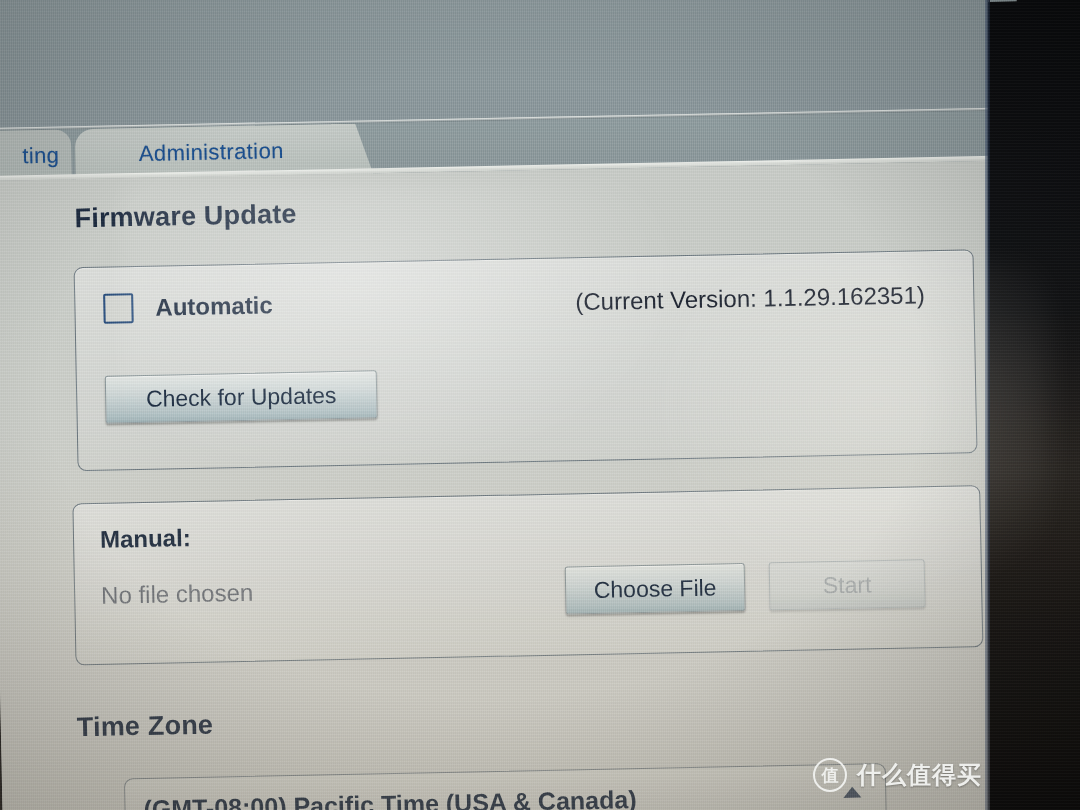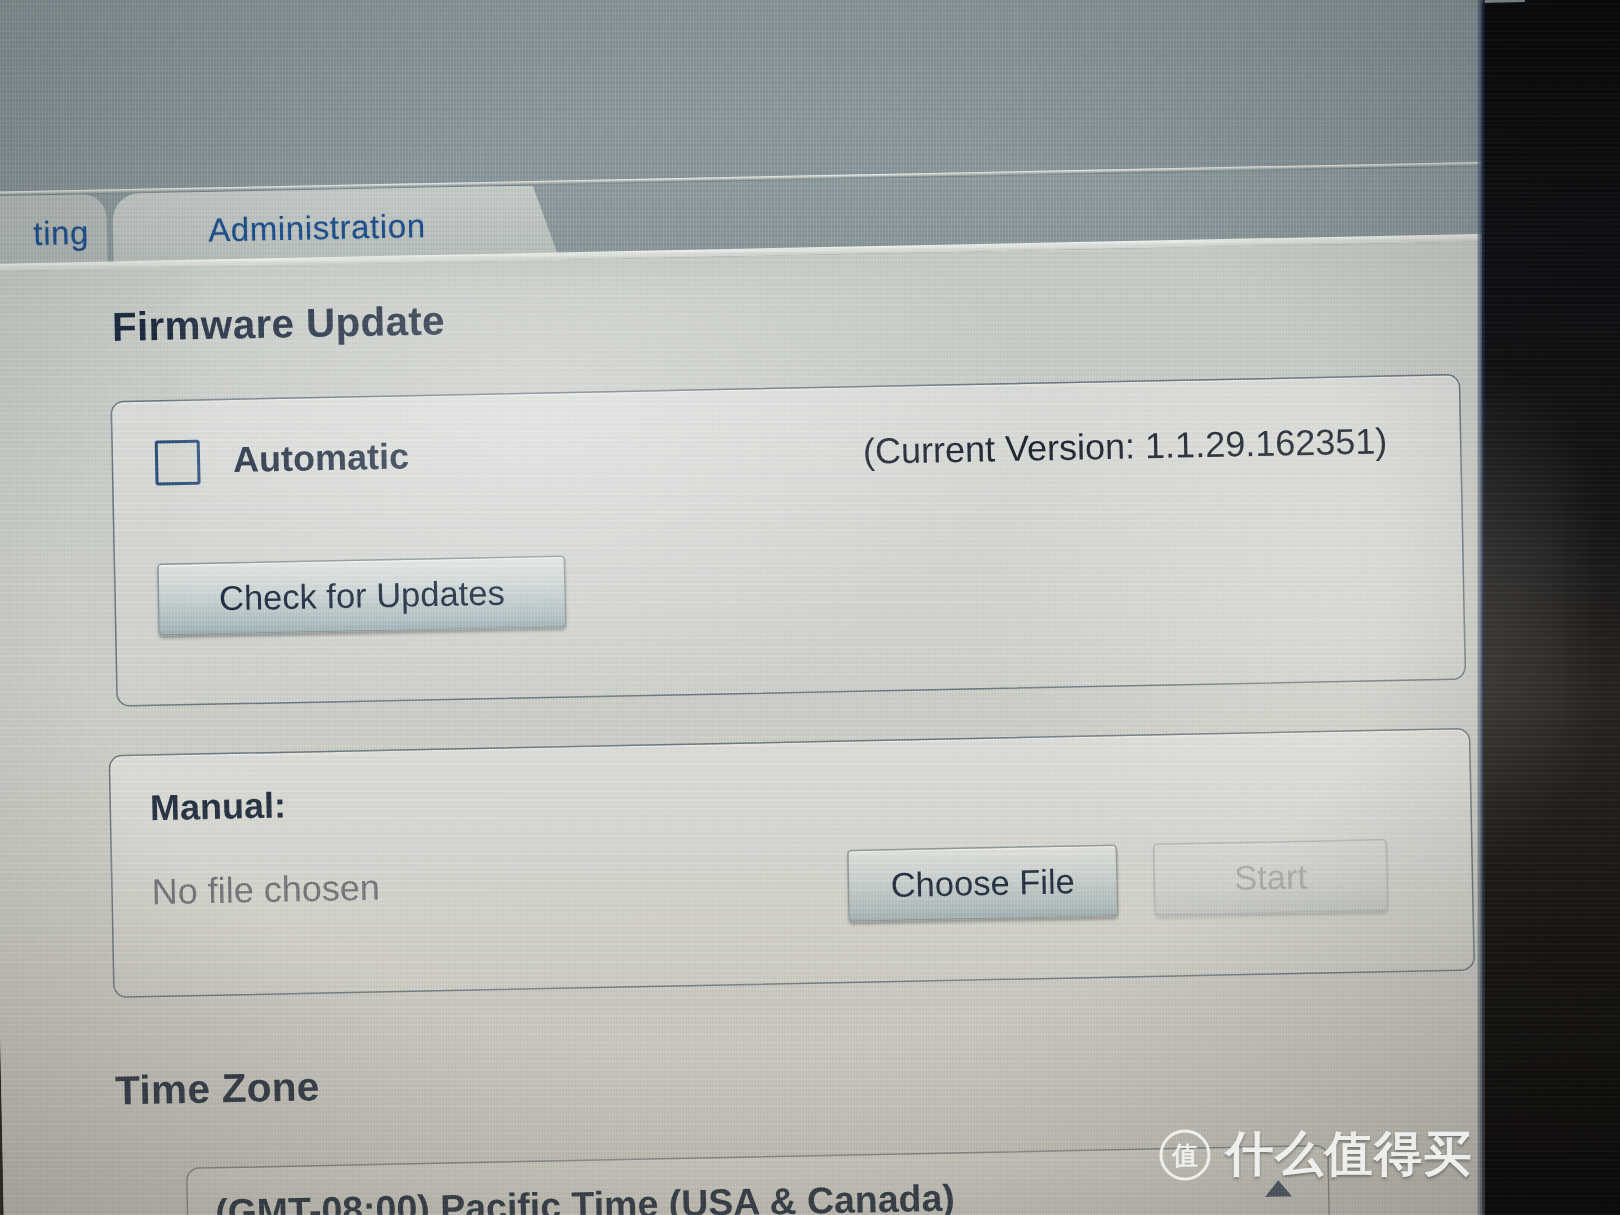--- a/index.html
+++ b/index.html
@@ -207,21 +207,21 @@
     display:flex;align-items:center;gap:10px;
     opacity:.92;
   }
   #wm-badge{
     width:30px;height:30px;border-radius:50%;
     border:2px solid #f3f4f2;color:#f3f4f2;
     display:flex;align-items:center;justify-content:center;
     font-size:17px;line-height:1;font-weight:bold;
   }
   #wm-text{
-    color:#f4f5f3;font-size:32px;font-weight:bold;letter-spacing:1px;
+    color:#f4f5f3;font-size:24px;font-weight:bold;letter-spacing:1px;
     text-shadow:0 1px 2px rgba(0,0,0,.35);
   }
 </style>
 </head>
 <body>
 
 <div id="photo">
 
   <div id="screen">
 

